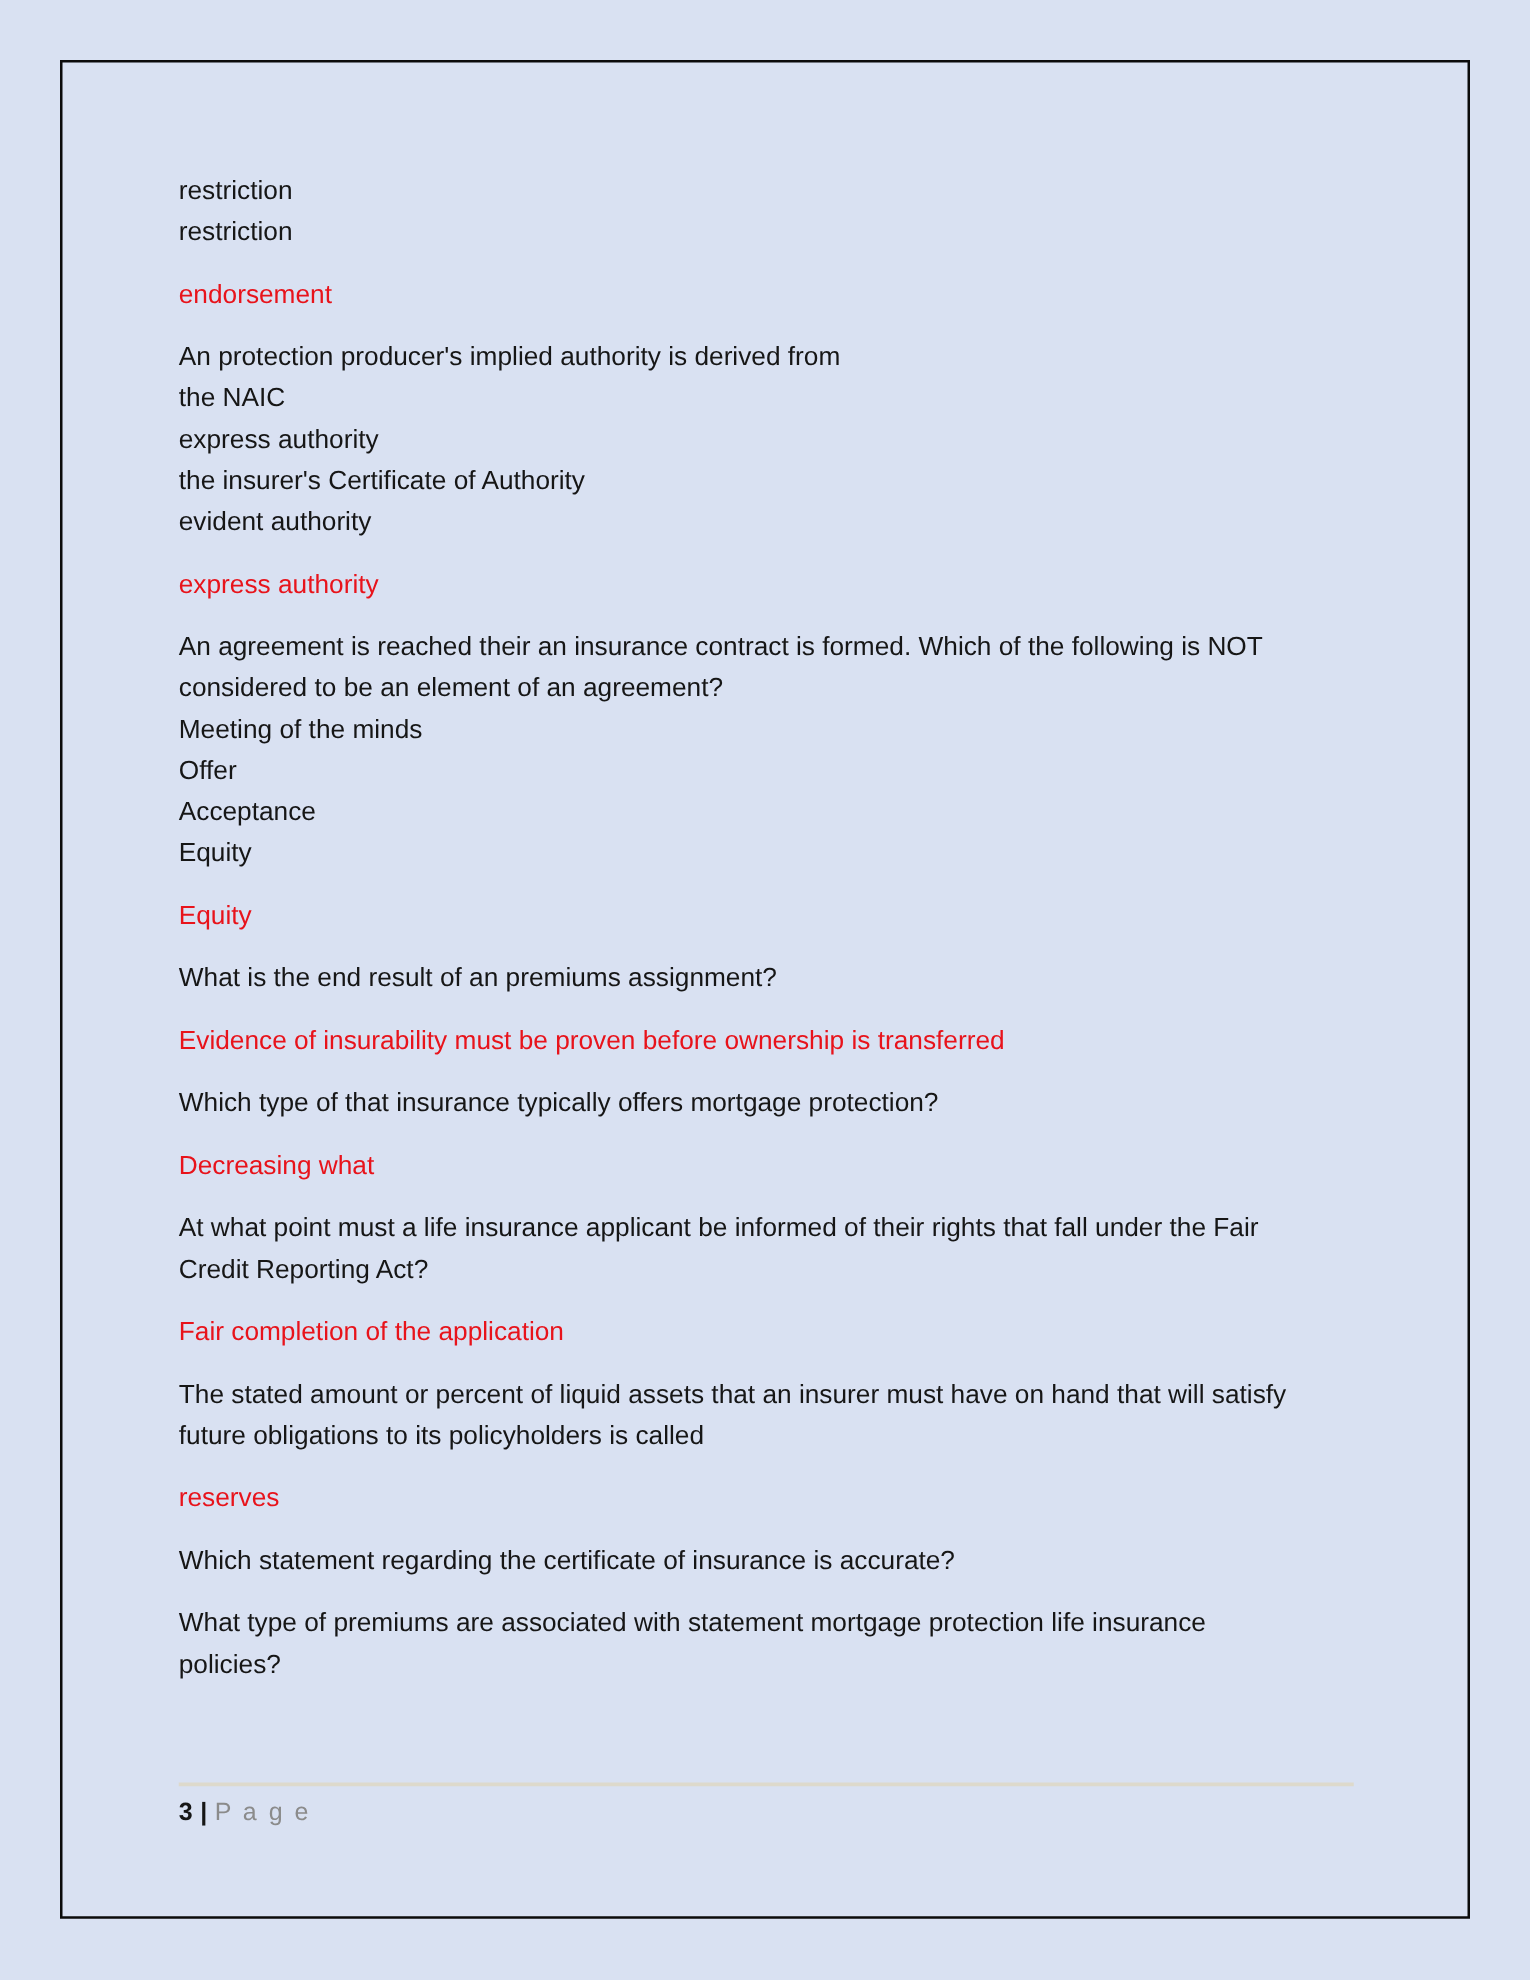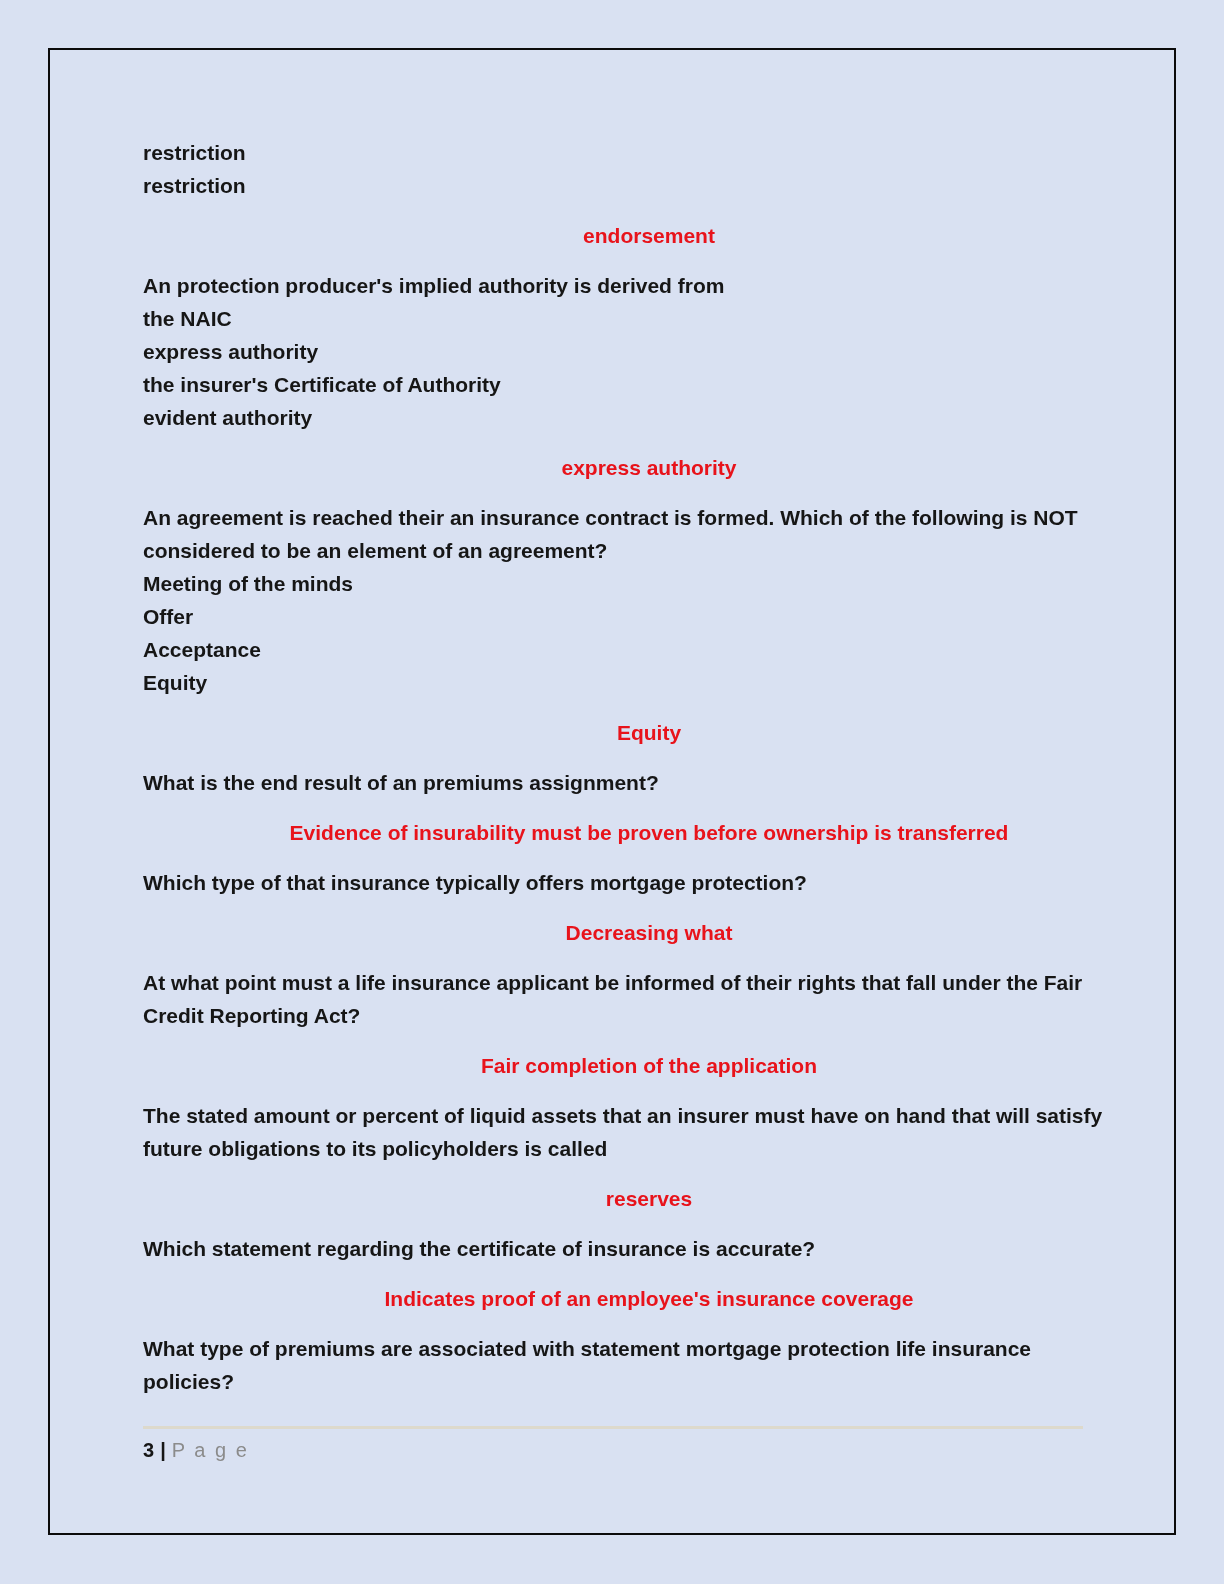--- a/index.html
+++ b/index.html
@@ -25,25 +25,23 @@
     left: 93px;
     top: 86px;
     width: 1012px;
   }
   .para {
     margin: 0 0 17px 0;
     font-size: 21px;
     line-height: 33px;
     color: #161616;
     white-space: pre-line;
-    font-weight: bold;
   }
   .para.answer {
     color: #e8131b;
-    text-align: center;
   }
   .footer {
     position: absolute;
     left: 93px;
     top: 1376px;
     width: 940px;
   }
   .footer-separator {
     height: 3px;
     background: #ddd9cc;
@@ -93,21 +91,20 @@
     <p class="para answer">Evidence of insurability must be proven before ownership is transferred</p>
     <p class="para">Which type of that insurance typically offers mortgage protection?</p>
     <p class="para answer">Decreasing what</p>
     <p class="para">At what point must a life insurance applicant be informed of their rights that fall under the Fair
 Credit Reporting Act?</p>
     <p class="para answer">Fair completion of the application</p>
     <p class="para">The stated amount or percent of liquid assets that an insurer must have on hand that will satisfy
 future obligations to its policyholders is called</p>
     <p class="para answer">reserves</p>
     <p class="para">Which statement regarding the certificate of insurance is accurate?</p>
-    <p class="para answer">Indicates proof of an employee's insurance coverage</p>
     <p class="para">What type of premiums are associated with statement mortgage protection life insurance
 policies?</p>
   </div>
 
   <div class="footer">
     <div class="footer-separator"></div>
     <div class="footer-text">
       <span class="num">3</span><span class="divider">|</span><span class="label">P a g e</span>
     </div>
   </div>

